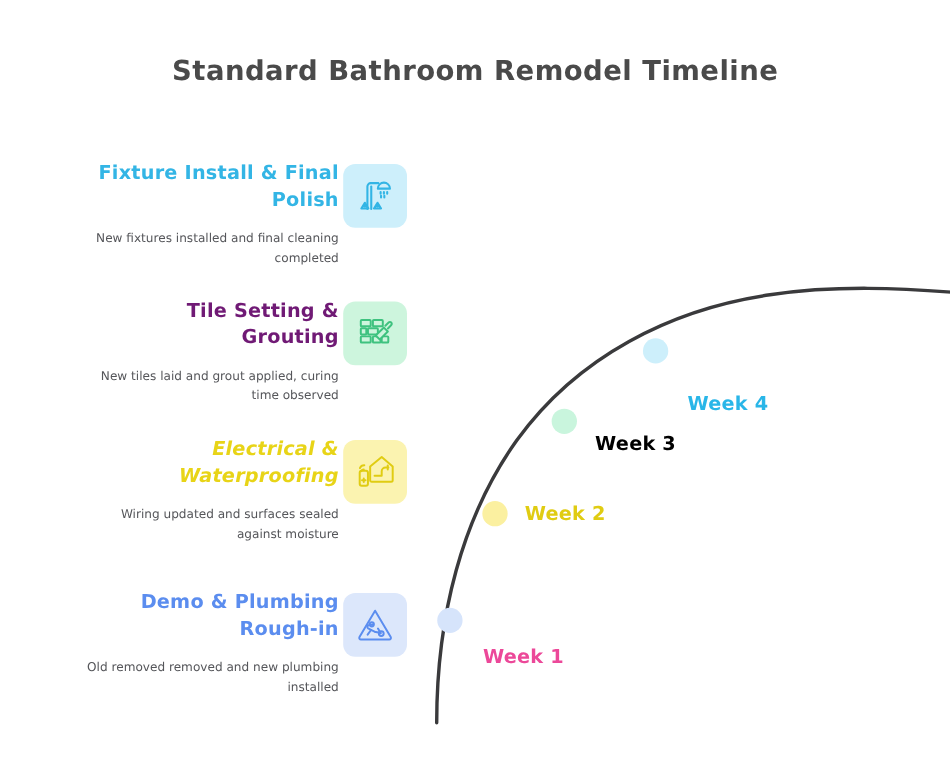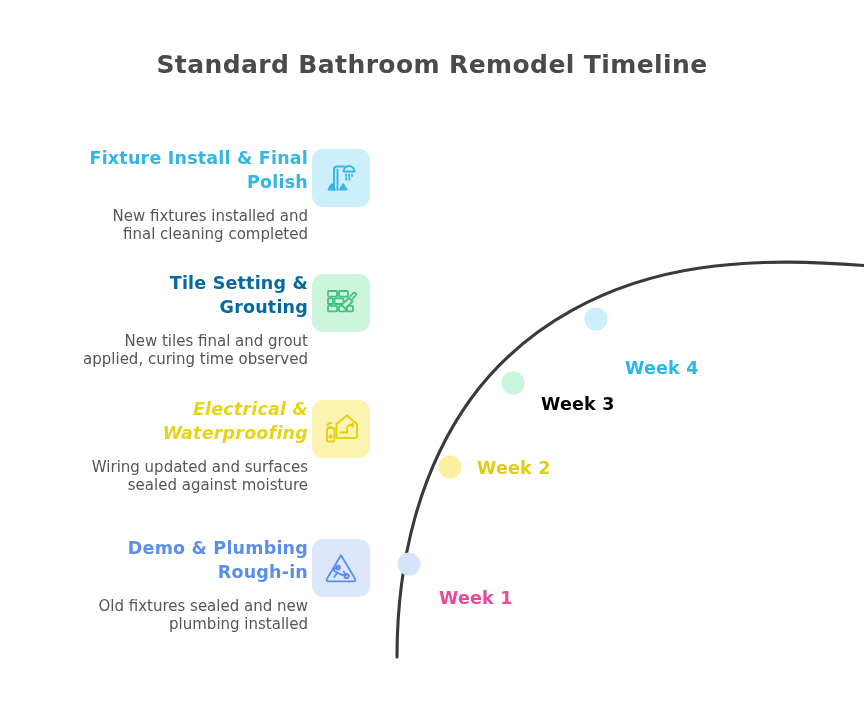--- a/index.html
+++ b/index.html
@@ -65,21 +65,21 @@
     display: flex;
     align-items: center;
     justify-content: center;
   }
   .stage-icon svg { display: block; }
   .stage-desc {
     position: absolute;
     right: 62px;
     width: 232px;
     text-align: right;
-    font-size: 15px;
+    font-size: 11px;
     line-height: 17.5px;
     color: #55565a;
   }
   
   #arc-layer {
     position: absolute;
     left: 0;
     top: 0;
     width: 864px;
     height: 702px;
@@ -128,36 +128,36 @@
           <circle cx="8.7" cy="27" r="0.9"></circle>
           <circle cx="20.2" cy="27" r="0.9"></circle>
         </svg>
       </div>
     </div>
     <div class="stage-desc" style="top:62px;">New fixtures installed and final cleaning completed</div>
   </div>
 
   <div class="stage" style="top:271px;">
     <div class="stage-head">
-      <div class="stage-title" style="color:#0369a1;">Tile Setting &amp; Grouting</div>
+      <div class="stage-title" style="color:#701a75;">Tile Setting &amp; Grouting</div>
       <div class="stage-icon" style="background:#cdf5dd;">
         <svg width="36" height="36" viewBox="0 0 36 36" fill="none" stroke="#3ec27f" stroke-width="1.8" stroke-linecap="round" stroke-linejoin="round">
           <rect x="5" y="6" width="9" height="5.6" rx="0.8"></rect>
           <rect x="16" y="6" width="9" height="5.6" rx="0.8"></rect>
           <rect x="5" y="13.4" width="5" height="5.6" rx="0.8"></rect>
           <rect x="11.5" y="13.4" width="9" height="5.6" rx="0.8"></rect>
           <rect x="5" y="20.8" width="9" height="5.6" rx="0.8"></rect>
           <rect x="16" y="20.8" width="7" height="5.6" rx="0.8"></rect>
           <rect x="24" y="20.8" width="6" height="5.6" rx="0.8"></rect>
           <path d="M18.5 20 l7.5 -7.2 l3.6 3.6 l-7.3 7.3 z" fill="#cdf5dd"></path>
           <path d="M27.3 11.2 l3 -3 a1.6 1.6 0 0 1 2.4 2.3 l-3 3.1"></path>
         </svg>
       </div>
     </div>
-    <div class="stage-desc" style="top:62px;">New tiles final and grout applied, curing time observed</div>
+    <div class="stage-desc" style="top:62px;">New tiles laid and grout applied, curing time observed</div>
   </div>
 
   <div class="stage" style="top:397px;">
     <div class="stage-head">
       <div class="stage-title" style="color:#e8d417;font-style:italic;">Electrical &amp; Waterproofing</div>
       <div class="stage-icon" style="background:#fbf3b0;">
         <svg width="36" height="36" viewBox="0 0 36 36" fill="none" stroke="#e0cc12" stroke-width="1.8" stroke-linecap="round" stroke-linejoin="round">
           <path d="M13.5 13 L24 4.5 L34 13 v12.5 a1.4 1.4 0 0 1 -1.4 1.4 H14.9 a1.4 1.4 0 0 1 -1.4 -1.4 z"></path>
           <path d="M17.5 21.5 h6.5 v-4 a3.5 3.5 0 0 1 3.5 -3.5 h2.6"></path>
           <path d="M29.5 12.2 v3.6"></path>
@@ -179,16 +179,16 @@
           <path d="M18 5.2 L32.2 29 a1.6 1.6 0 0 1 -1.4 2.4 H5.2 a1.6 1.6 0 0 1 -1.4 -2.4 z"></path>
           <circle cx="15" cy="17.6" r="1.9"></circle>
           <path d="M11.2 27 l3.1 -4.3 l4.1 1.9"></path>
           <path d="M14.3 22.7 l-2.6 -1.4 a1.6 1.6 0 0 1 0.4 -2.9 l3.9 -0.7"></path>
           <path d="M18.4 24.6 l4.3 0.6"></path>
           <circle cx="23.6" cy="26" r="2.2"></circle>
           <path d="M20.6 21.4 l2.6 4.2"></path>
         </svg>
       </div>
     </div>
-    <div class="stage-desc" style="top:62px;">Old fixtures sealed and new plumbing installed</div>
+    <div class="stage-desc" style="top:62px;">Old removed removed and new plumbing installed</div>
   </div>
 
 </div>
 
 </body></html>

